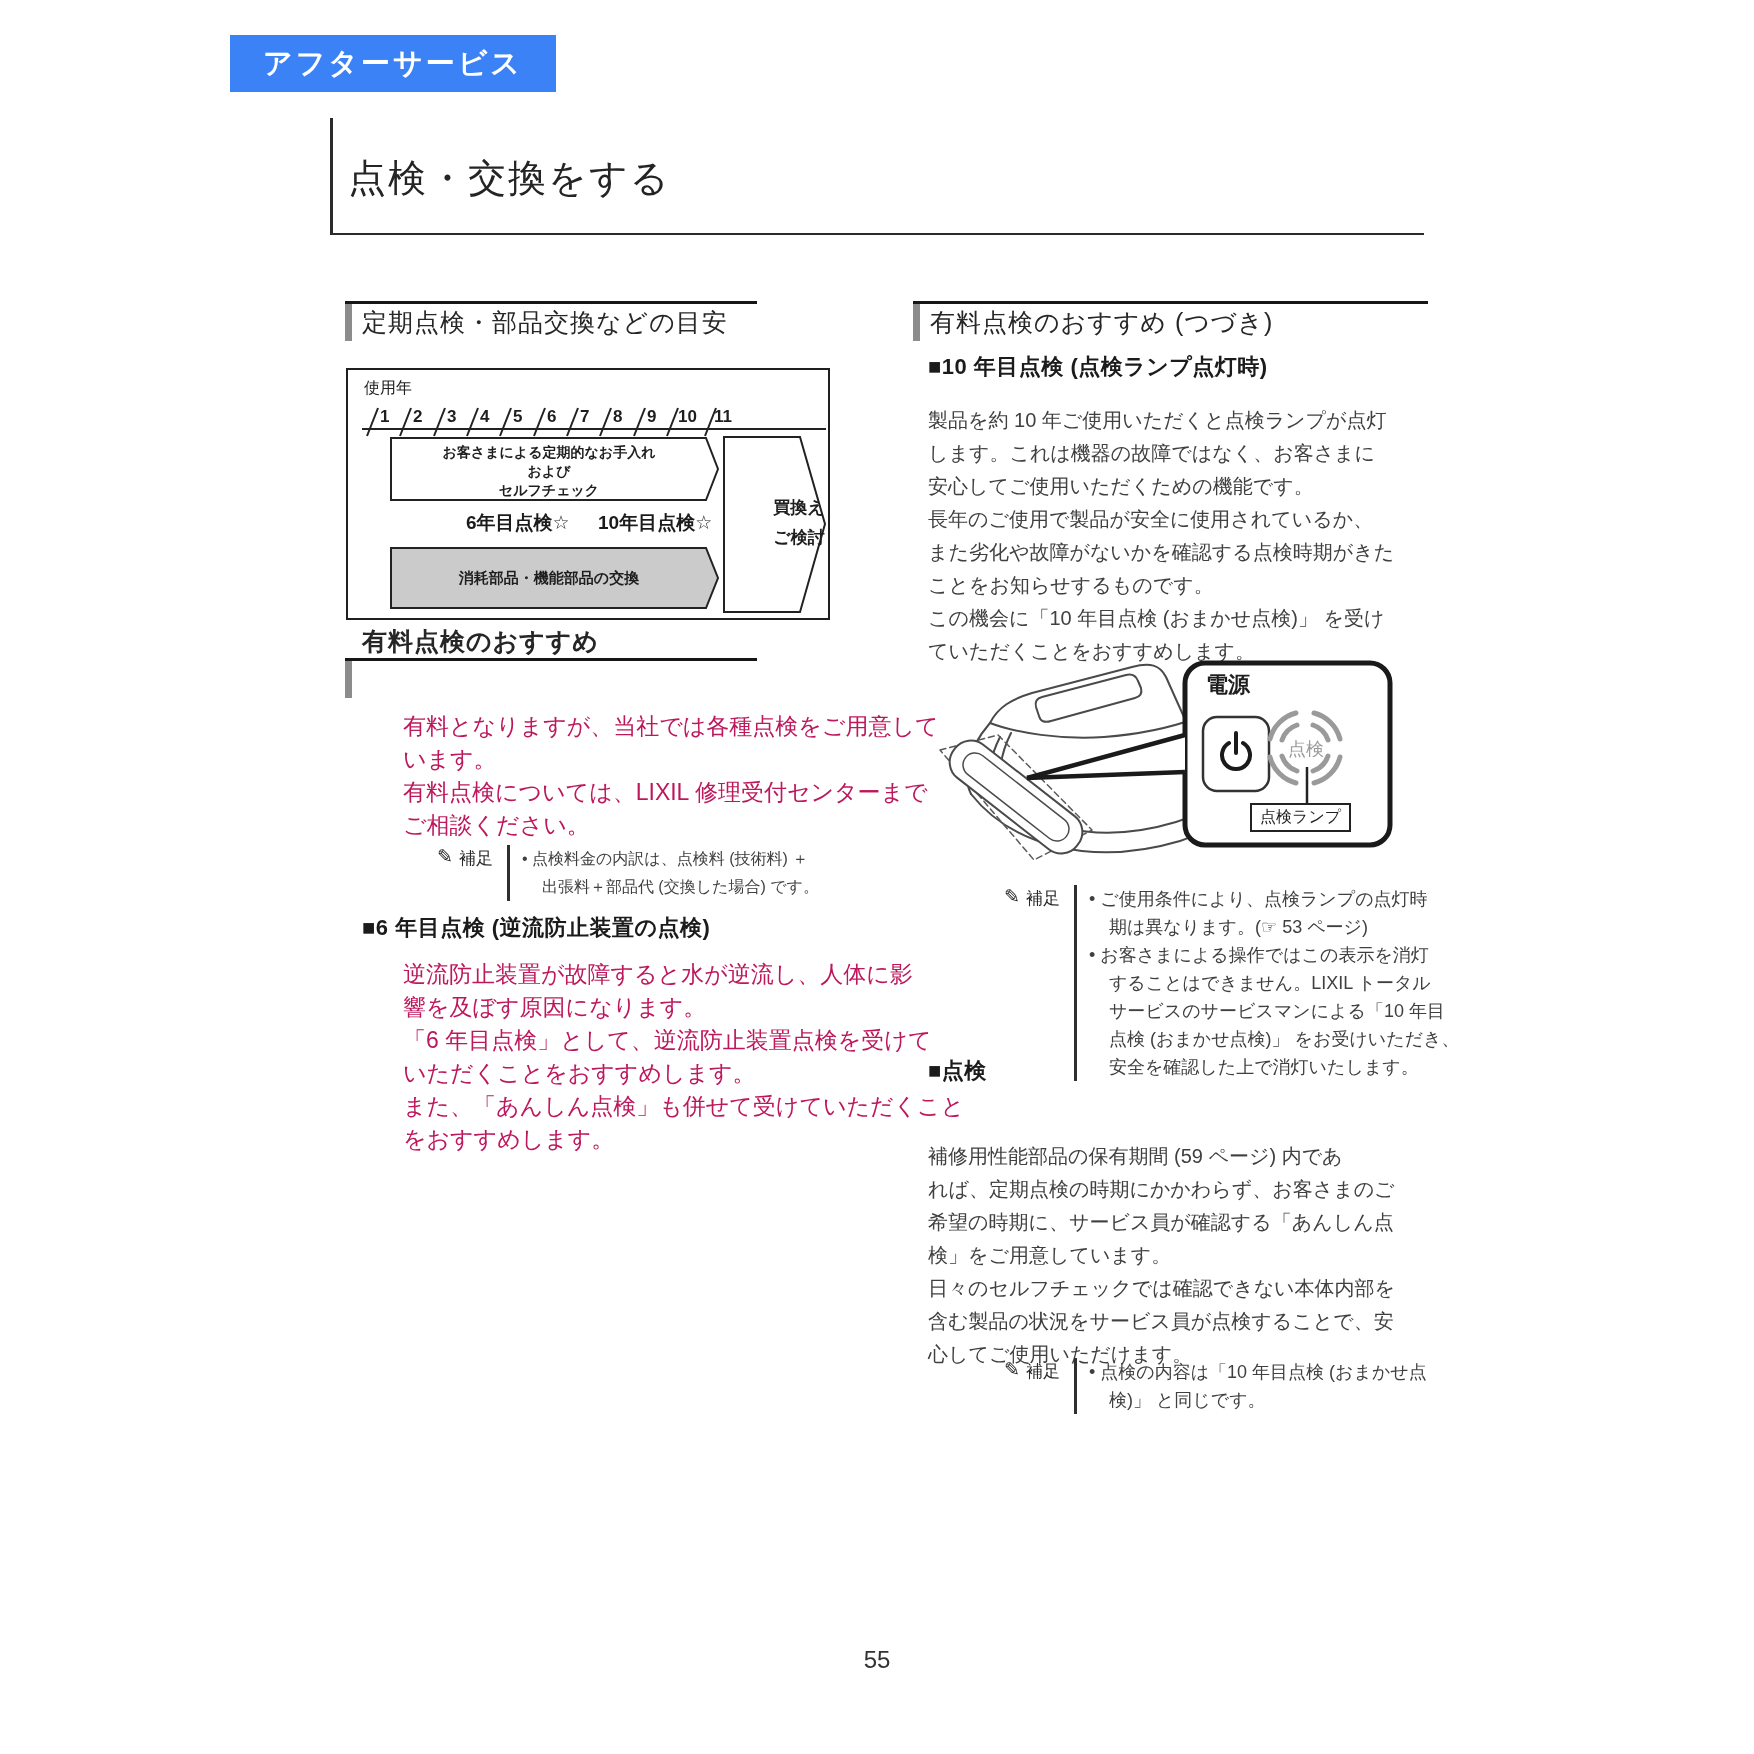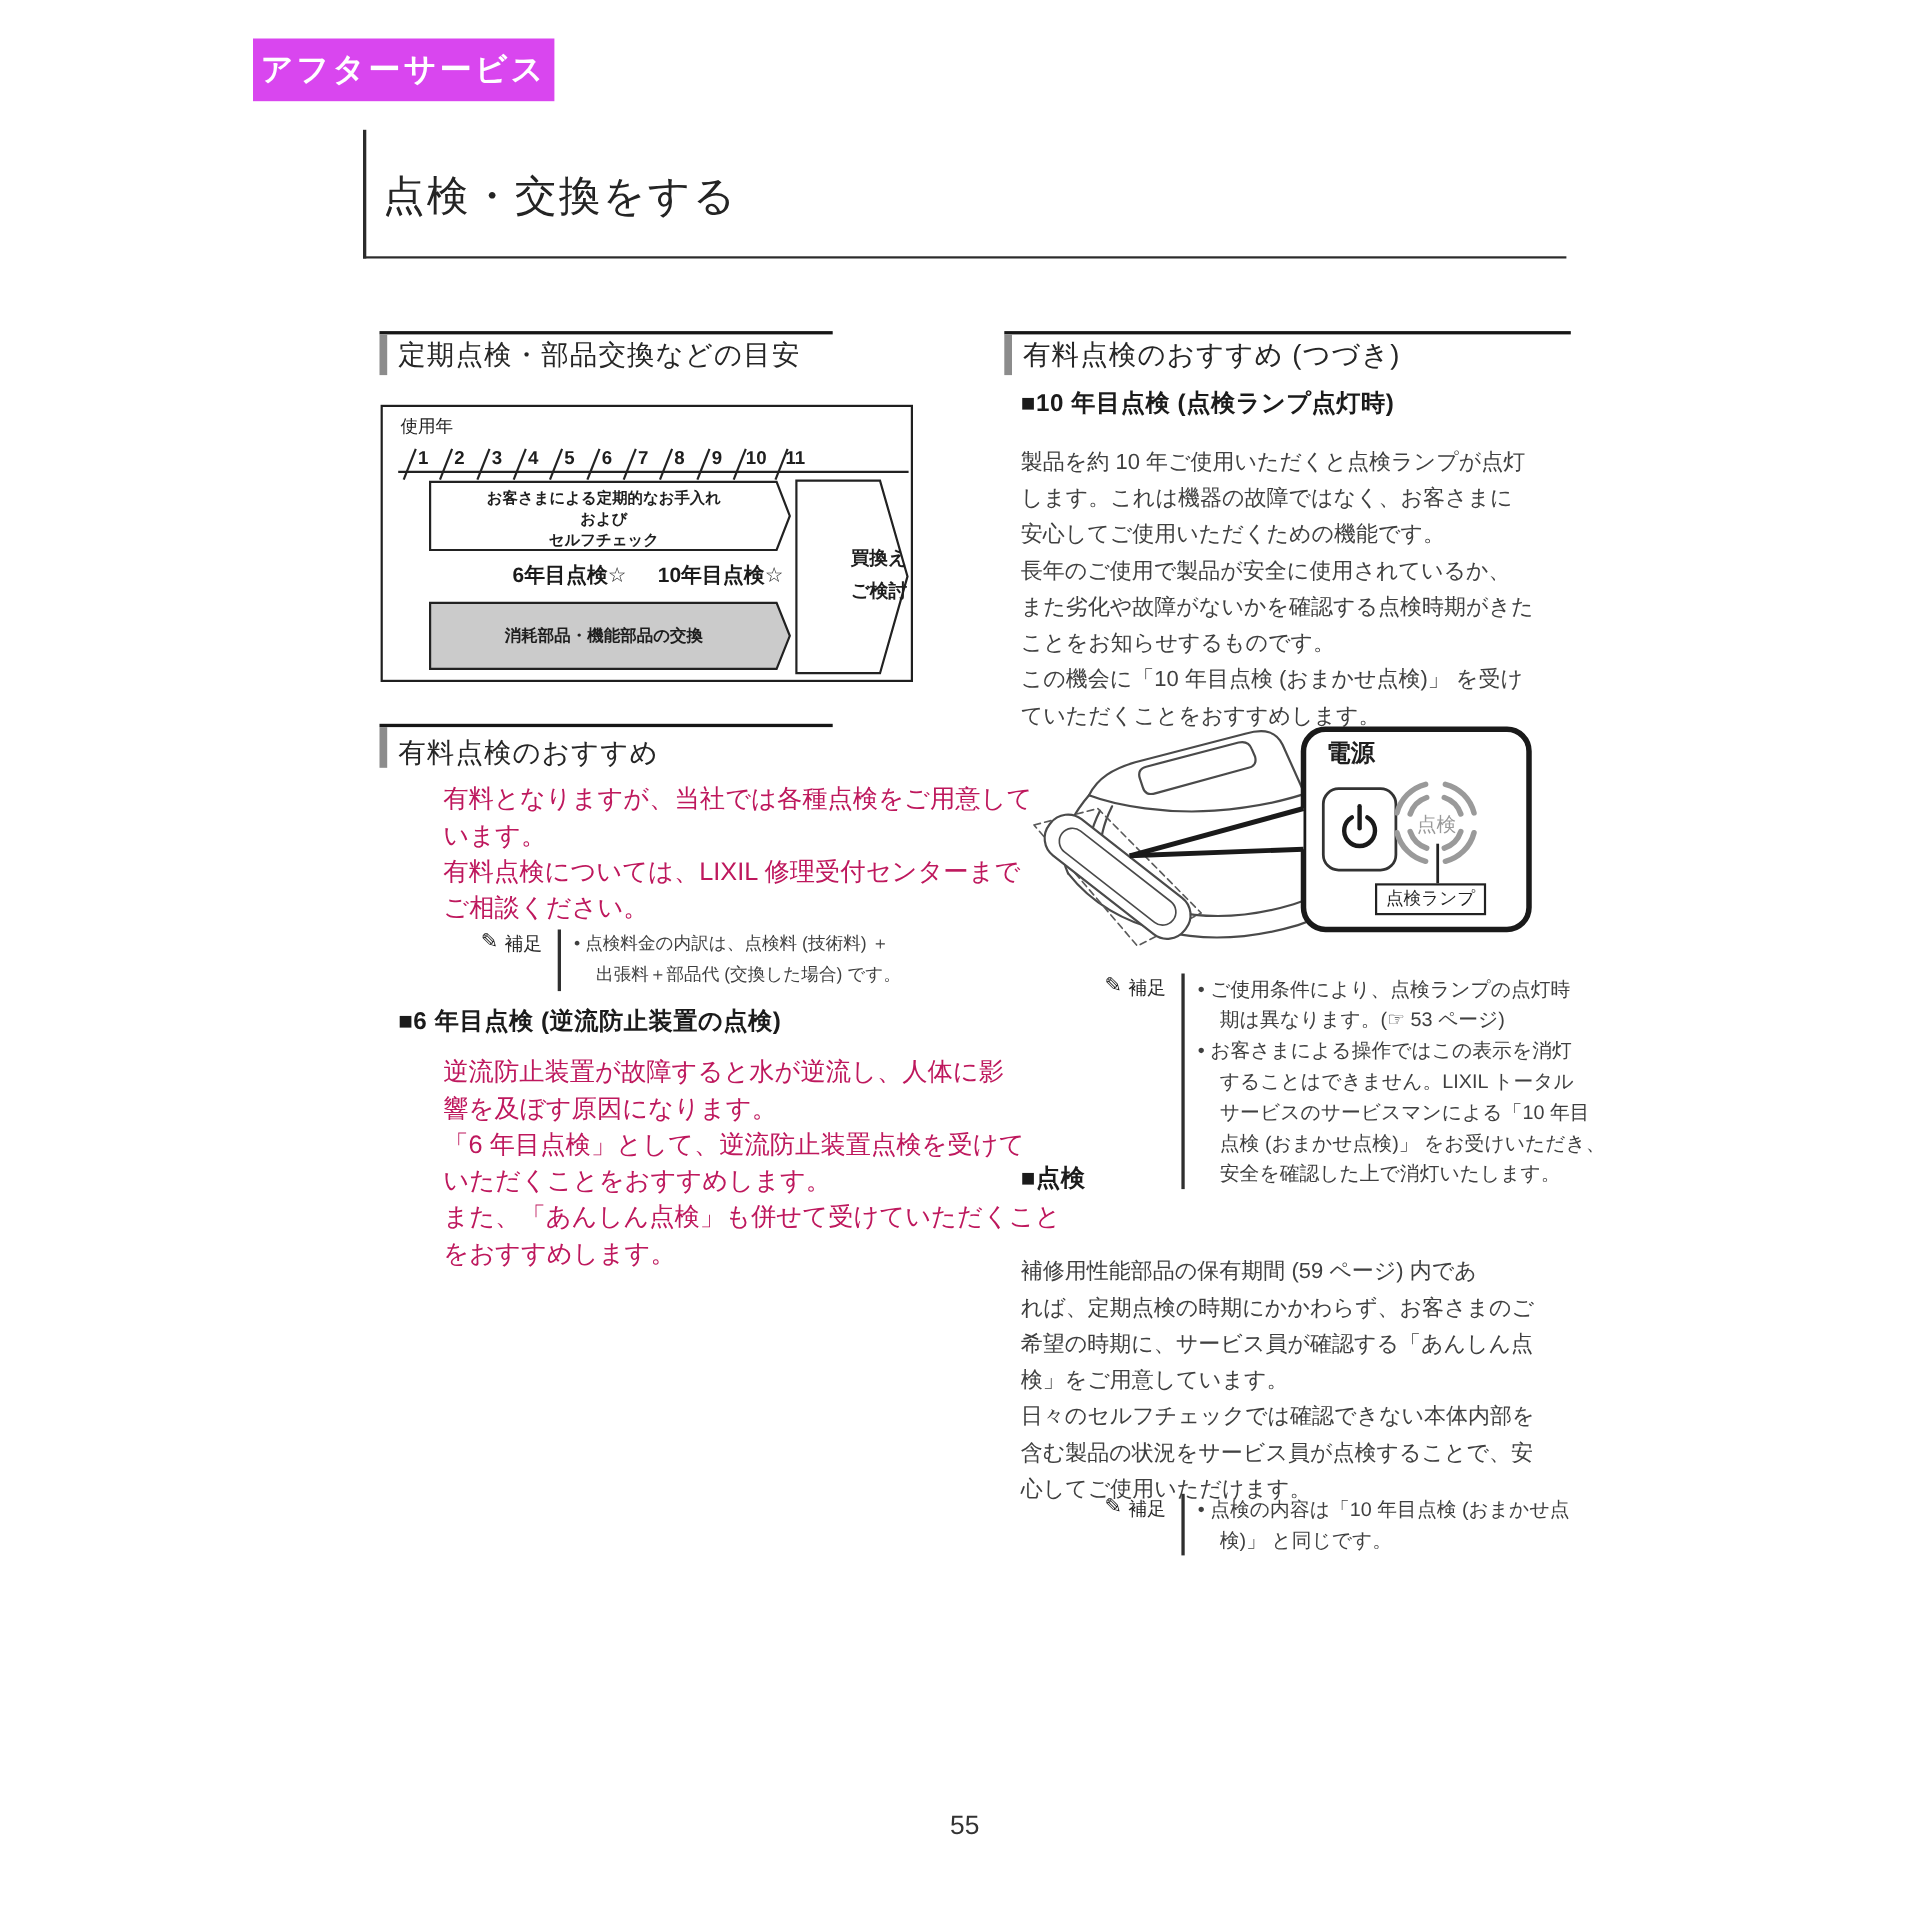--- a/index.html
+++ b/index.html
@@ -1,20 +1,20 @@
 <!DOCTYPE html>
 <html><head>
 <meta charset="utf-8">
 <style>
   html,body{margin:0;padding:0;background:#e8e8e8;}
   .page{position:relative;width:1754px;height:1754px;background:#ffffff;overflow:hidden;
         font-family:"Liberation Sans","DejaVu Sans",sans-serif;color:#3f3f3f;}
 
   
-  .banner{position:absolute;left:230px;top:35px;width:274px;height:57px;background:#d946ef;
+  .banner{position:absolute;left:230px;top:35px;width:326px;height:57px;background:#3b82f6;
           color:#ffffff;font-size:29px;font-weight:bold;letter-spacing:3px;
           display:flex;align-items:center;justify-content:center;}
 
   
   .title-vline{position:absolute;left:330px;top:118px;width:3px;height:117px;background:#2b2b2b;}
   .page-title{position:absolute;left:348px;top:153px;font-size:38px;font-weight:500;color:#242424;
               letter-spacing:2px;white-space:nowrap;}
   .title-rule{position:absolute;left:330px;top:233px;width:1094px;height:2px;background:#2b2b2b;}
 
   
@@ -114,21 +114,21 @@
     </div>
     <div class="dg-chk" style="left:118px;">6年目点検☆</div>
     <div class="dg-chk" style="left:250px;">10年目点検☆</div>
     <div class="dg-gray-t">消耗部品・機能部品の交換</div>
     <div class="dg-rep" style="top:126px;">買換え</div>
     <div class="dg-rep" style="top:156px;">ご検討</div>
   </div>
 
   <div class="sec-line" style="left:345px;top:658px;width:412px;"></div>
   <div class="sec-bar" style="left:345px;top:661px;"></div>
-  <div class="sec-h" style="left:362px;top:668px;">有料点検のおすすめ</div>
+  <div class="sec-h" style="left:362px;top:625px;font-weight:bold;">有料点検のおすすめ</div>
 
   <div class="para lsz" style="left:363px;top:710px;">
     <div>有料となりますが、当社では各種点検をご用意して</div>
     <div>います。</div>
     <div>有料点検については、LIXIL 修理受付センターまで</div>
     <div>ご相談ください。</div>
   </div>
 
   <div class="note lnote" style="left:437px;top:845px;">
     <div class="nlab">

